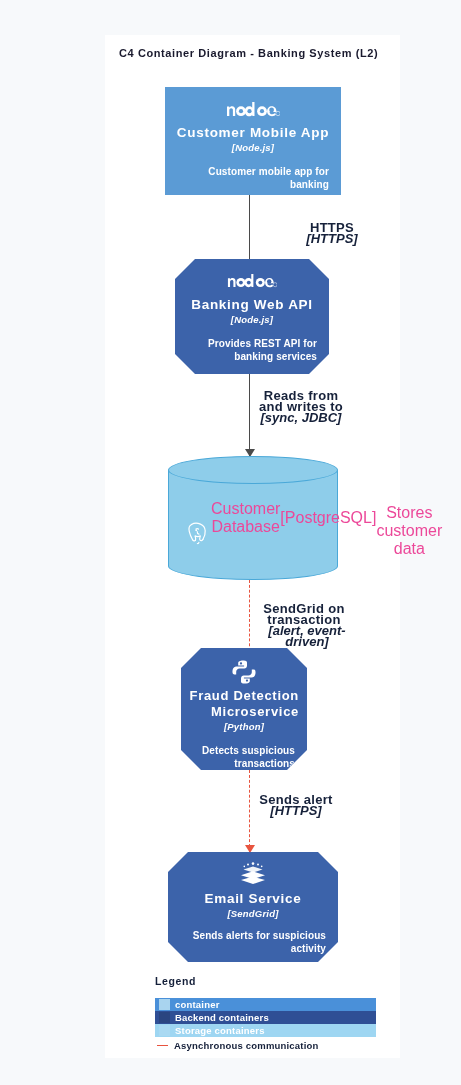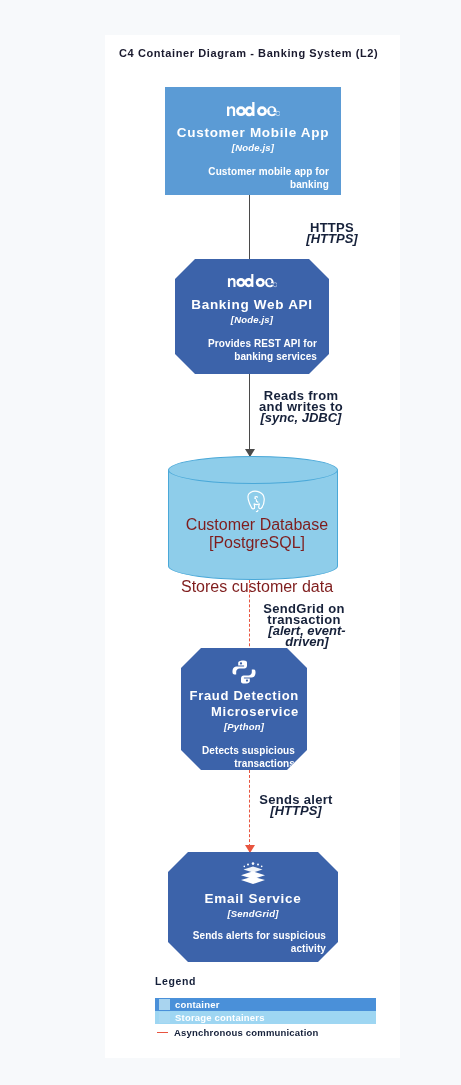--- a/index.html
+++ b/index.html
@@ -69,23 +69,23 @@
   }
   .cyl .top {
     position: absolute; left: 0; top: 0; width: 100%; height: 28px;
     background: #8ecdea; border: 1px solid #4aa8d8; border-radius: 50%;
   }
   .cyl .bot {
     position: absolute; left: 0; bottom: 0; width: 100%; height: 28px;
     background: #8ecdea; border: 1px solid #4aa8d8; border-radius: 50%;
   }
   .cyl .content {
-    position: absolute; left: 4px; top: 0; width: 100%; height: 100%;
-    display: flex; flex-direction: column; align-items: center;
-    text-align: center; color: #7f1d1d;
+    position: absolute; left: 17px; top: 0; width: 100%; height: 100%;
+    display: flex; flex-direction: row; align-items: center;
+    text-align: center; color: #ec4899;
   }
 
   
   .conn { position: absolute; }
   .conn .line {
     position: absolute; left: 0; top: 0; width: 0; height: 100%;
     border-left: 1.4px solid #4a4a4a;
   }
   .conn.async .line { border-left: 1.4px dashed #e8543f; }
   .conn .head {
@@ -277,20 +277,24 @@
   </div>
 
   <div id="legend">
     <div class="lg-title">Legend</div>
 
     <div class="lg-row" style="background:#4a90d9;">
       <span class="sw" style="background:#a9d4ef;"></span>
       <span class="tx">container</span>
     </div>
 
+    <div class="lg-row" style="background:#2f4f95;">
+      <span class="sw" style="background:#2a4580;"></span>
+      <span class="tx">Backend containers</span>
+    </div>
 
     <div class="lg-row" style="background:#9ed6f2;">
       <span class="sw" style="background:#a9d9f2;"></span>
       <span class="tx">Storage containers</span>
     </div>
 
     <div class="lg-dash">
       <span class="ln"></span>
       <span class="tx">Asynchronous communication</span>
     </div>

